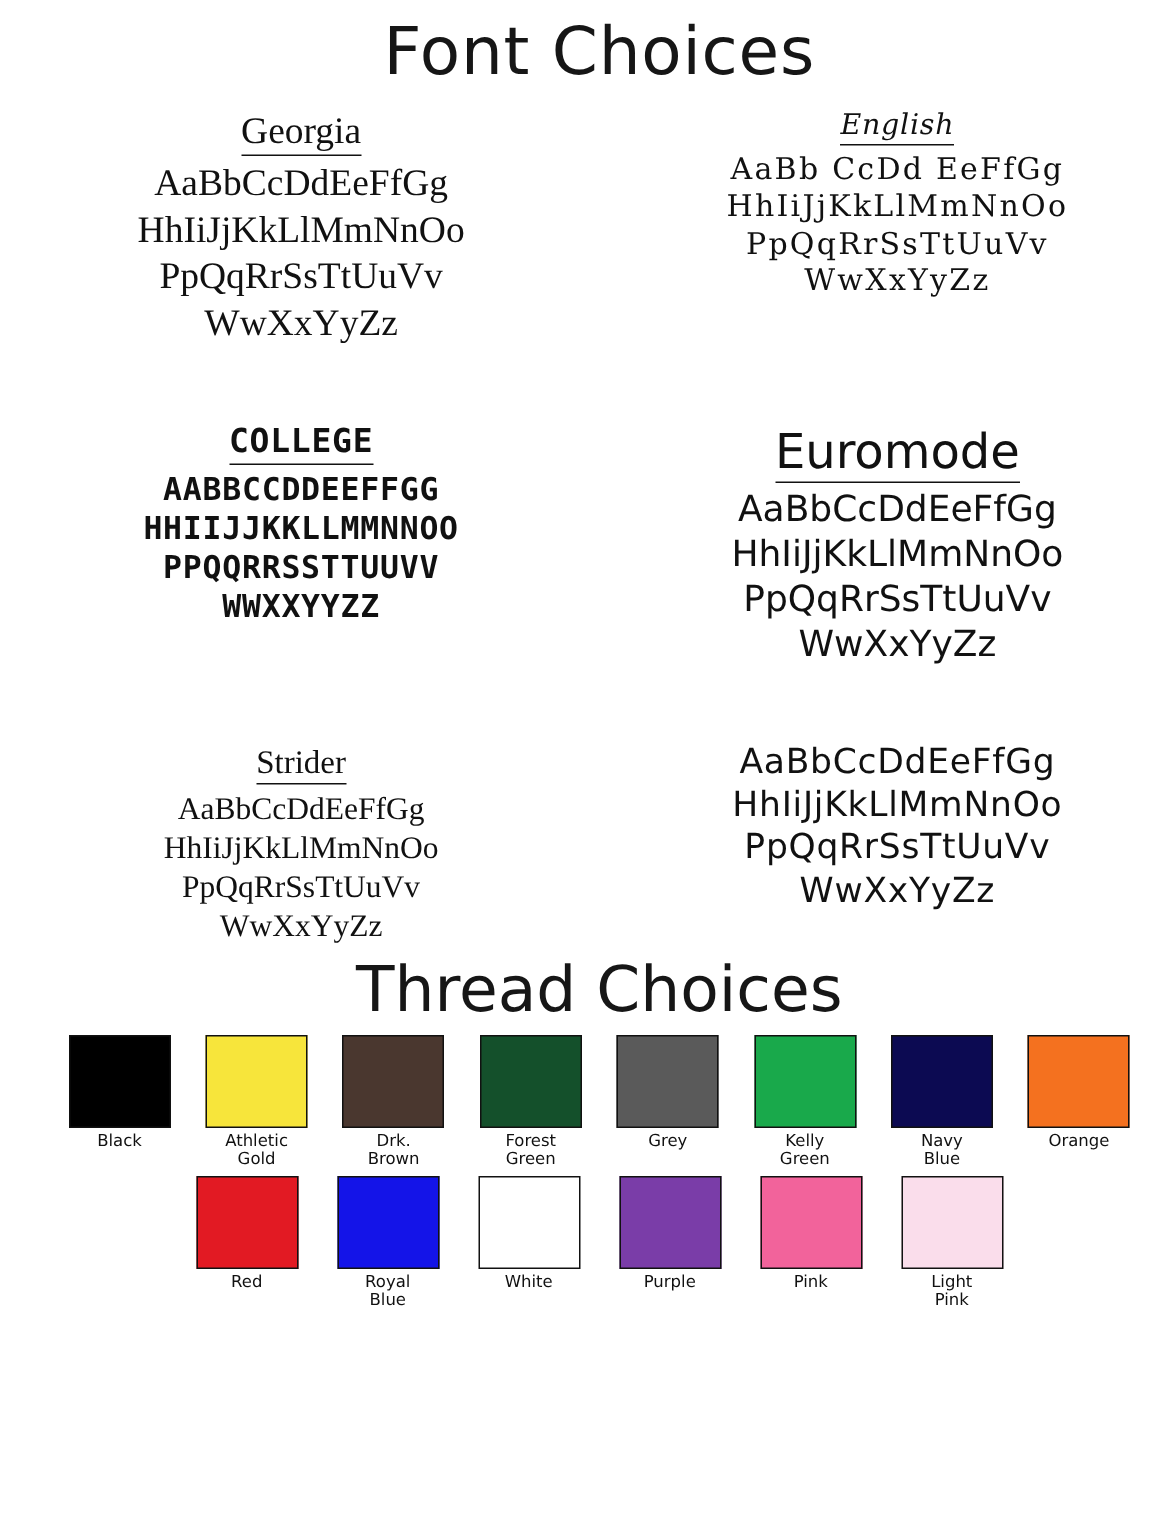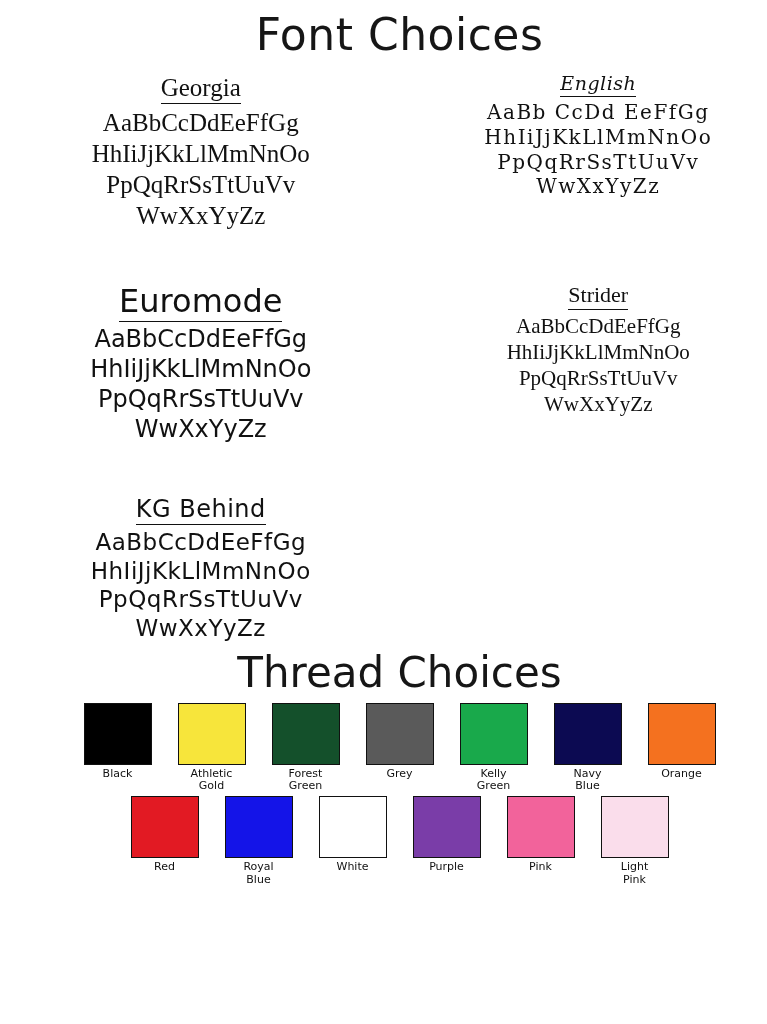--- a/index.html
+++ b/index.html
@@ -153,20 +153,29 @@
     <div class="font-cell s-english">
       <div class="font-name">English</div>
       <div class="font-lines">
         <div>AaBb CcDd EeFfGg</div>
         <div>HhIiJjKkLlMmNnOo</div>
         <div>PpQqRrSsTtUuVv</div>
         <div>WwXxYyZz</div>
       </div>
     </div>
 
+    <div class="font-cell s-college">
+      <div class="font-name">COLLEGE</div>
+      <div class="font-lines">
+        <div>AABBCCDDEEFFGG</div>
+        <div>HHIIJJKKLLMMNNOO</div>
+        <div>PPQQRRSSTTUUVV</div>
+        <div>WWXXYYZZ</div>
+      </div>
+    </div>
 
     <div class="font-cell s-euromode">
       <div class="font-name">Euromode</div>
       <div class="font-lines">
         <div>AaBbCcDdEeFfGg</div>
         <div>HhIiJjKkLlMmNnOo</div>
         <div>PpQqRrSsTtUuVv</div>
         <div>WwXxYyZz</div>
       </div>
     </div>
@@ -175,21 +184,20 @@
       <div class="font-name">Strider</div>
       <div class="font-lines">
         <div>AaBbCcDdEeFfGg</div>
         <div>HhIiJjKkLlMmNnOo</div>
         <div>PpQqRrSsTtUuVv</div>
         <div>WwXxYyZz</div>
       </div>
     </div>
 
     <div class="font-cell s-kgbehind">
-      <div class="font-name">KG Behind</div>
       <div class="font-lines">
         <div>AaBbCcDdEeFfGg</div>
         <div>HhIiJjKkLlMmNnOo</div>
         <div>PpQqRrSsTtUuVv</div>
         <div>WwXxYyZz</div>
       </div>
     </div>
 
   </div>
 
@@ -201,20 +209,25 @@
       <div class="swatch-cell">
         <div class="swatch" style="background:#000000"></div>
         <div class="swatch-label">Black</div>
       </div>
       <div class="swatch-cell">
         <div class="swatch" style="background:#F7E53B"></div>
         <div class="swatch-label">Athletic
 Gold</div>
       </div>
       <div class="swatch-cell">
+        <div class="swatch" style="background:#4A372F"></div>
+        <div class="swatch-label">Drk.
+Brown</div>
+      </div>
+      <div class="swatch-cell">
         <div class="swatch" style="background:#14502B"></div>
         <div class="swatch-label">Forest
 Green</div>
       </div>
       <div class="swatch-cell">
         <div class="swatch" style="background:#5A5A5A"></div>
         <div class="swatch-label">Grey</div>
       </div>
       <div class="swatch-cell">
         <div class="swatch" style="background:#19A94B"></div>

